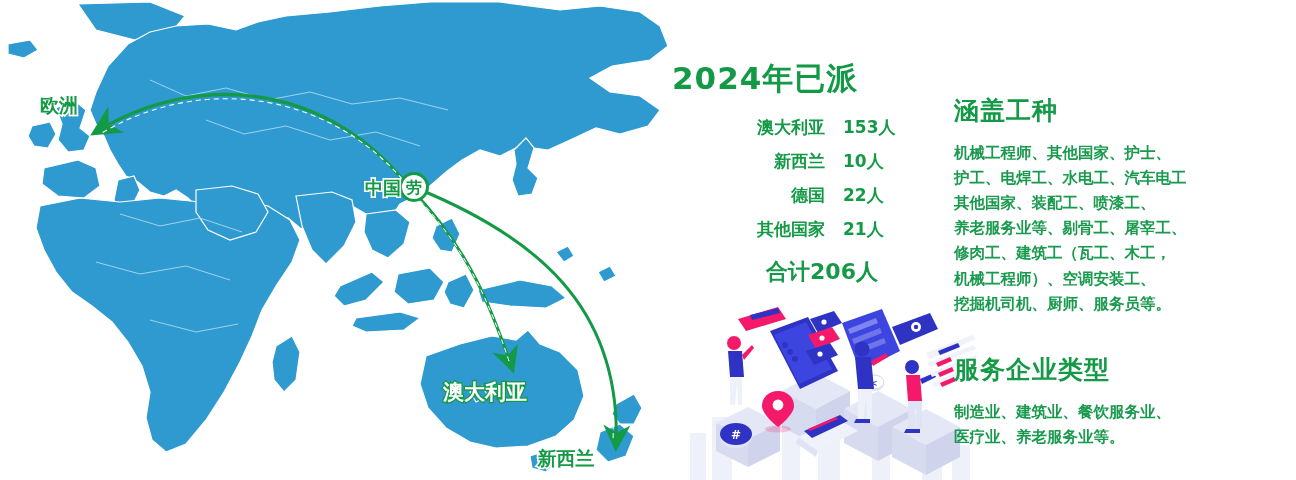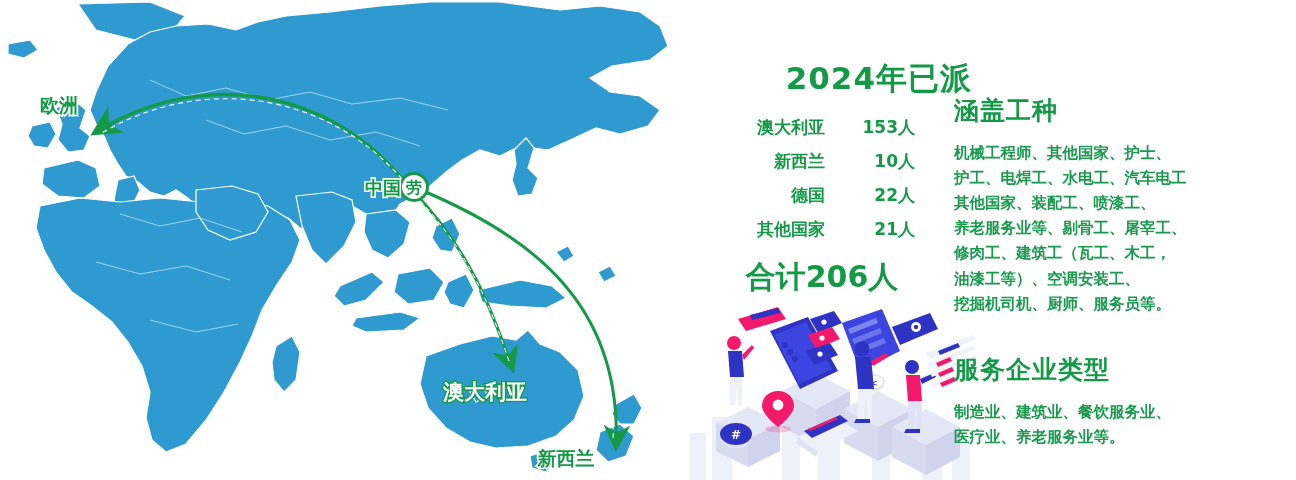--- a/index.html
+++ b/index.html
@@ -27,50 +27,50 @@
   #stats-panel {
     position: absolute;
     left: 672px; top: 58px;
     width: 300px;
   }
   .stats-heading {
     color: #149a47;
     font-size: 31px;
     font-weight: bold;
     letter-spacing: 1px;
-    text-align: right;
+    text-align: left;
     margin: 0 0 16px 0;
     white-space: nowrap;
   }
   .stats-rows { margin: 0 auto; width: 186px; }
   .stats-row {
     display: flex;
     align-items: baseline;
     margin-bottom: 11px;
   }
   .stats-country {
     flex: 0 0 96px;
     text-align: right;
     color: #149a47;
     font-size: 17px;
     font-weight: bold;
     white-space: nowrap;
   }
   .stats-value {
     flex: 1;
-    text-align: right;
+    text-align: left;
     padding-left: 18px;
     color: #149a47;
     font-size: 17px;
     font-weight: bold;
     white-space: nowrap;
   }
   .stats-total {
     color: #149a47;
-    font-size: 30px;
+    font-size: 22px;
     font-weight: bold;
     text-align: center;
     margin-top: 16px;
     white-space: nowrap;
   }
 
   
   #illustration {
     position: absolute;
     left: 686px; top: 305px;
@@ -375,21 +375,21 @@
 <div id="right-panel">
 
   <div id="jobs-block">
     <div class="sec-title">涵盖工种</div>
     <div class="sec-body">
       <div>机械工程师、其他国家、护士、</div>
       <div>护工、电焊工、水电工、汽车电工</div>
       <div>其他国家、装配工、喷漆工、</div>
       <div>养老服务业等、剔骨工、屠宰工、</div>
       <div>修肉工、建筑工（瓦工、木工，</div>
-      <div>油漆工等）、空调安装工、</div>
+      <div>机械工程师）、空调安装工、</div>
       <div>挖掘机司机、厨师、服务员等。</div>
     </div>
   </div>
 
   <div id="services-block">
     <div class="sec-title">服务企业类型</div>
     <div class="sec-body">
       <div>制造业、建筑业、餐饮服务业、</div>
       <div>医疗业、养老服务业等。</div>
     </div>

